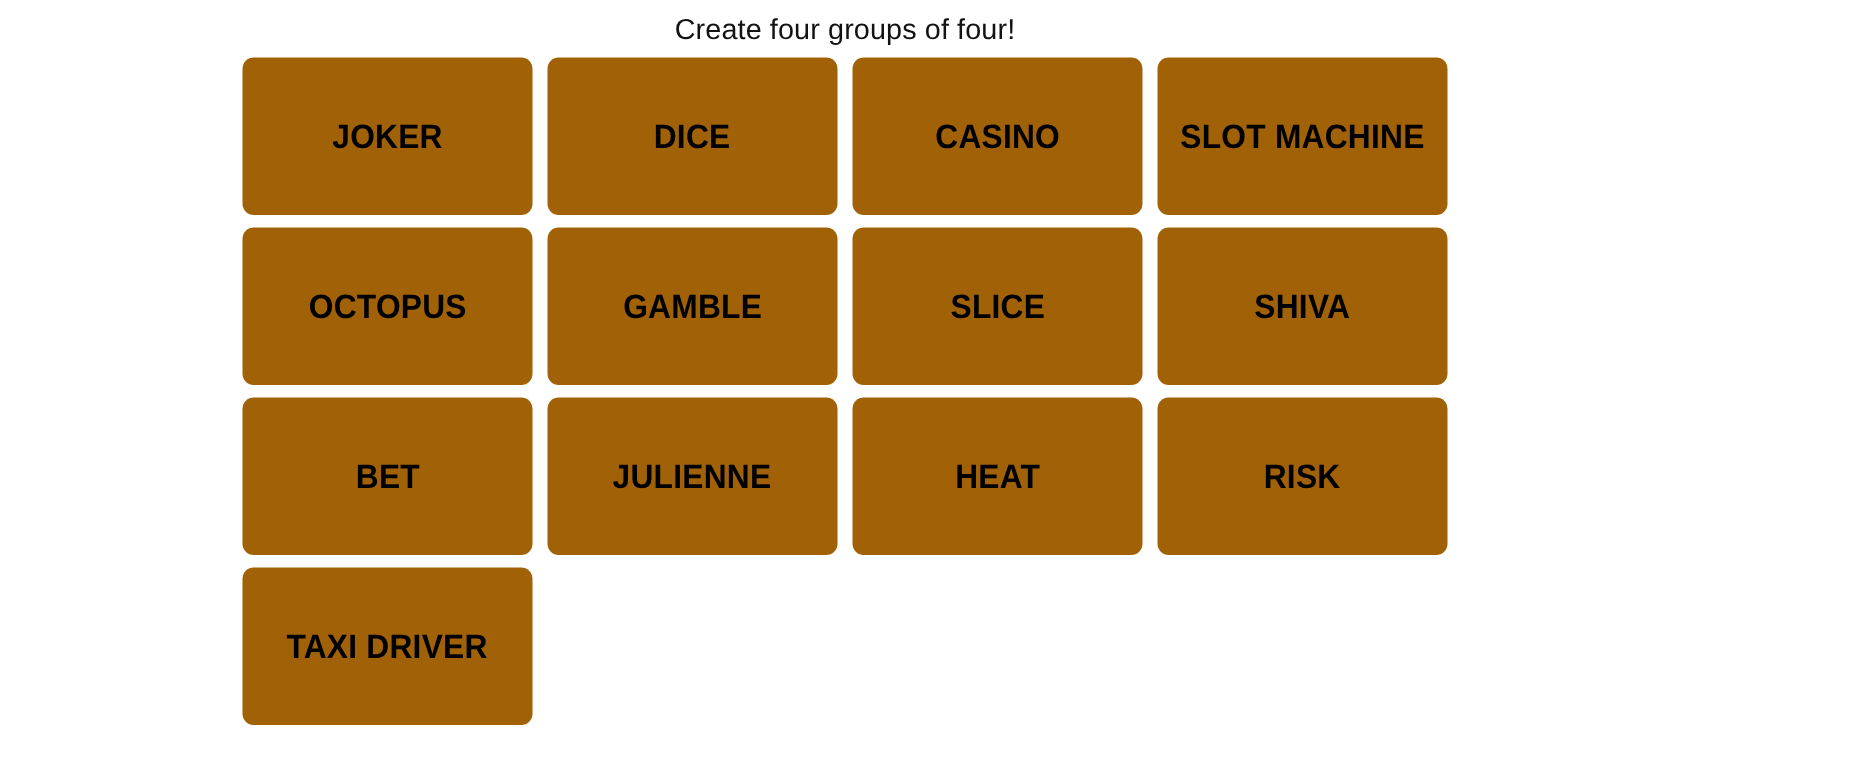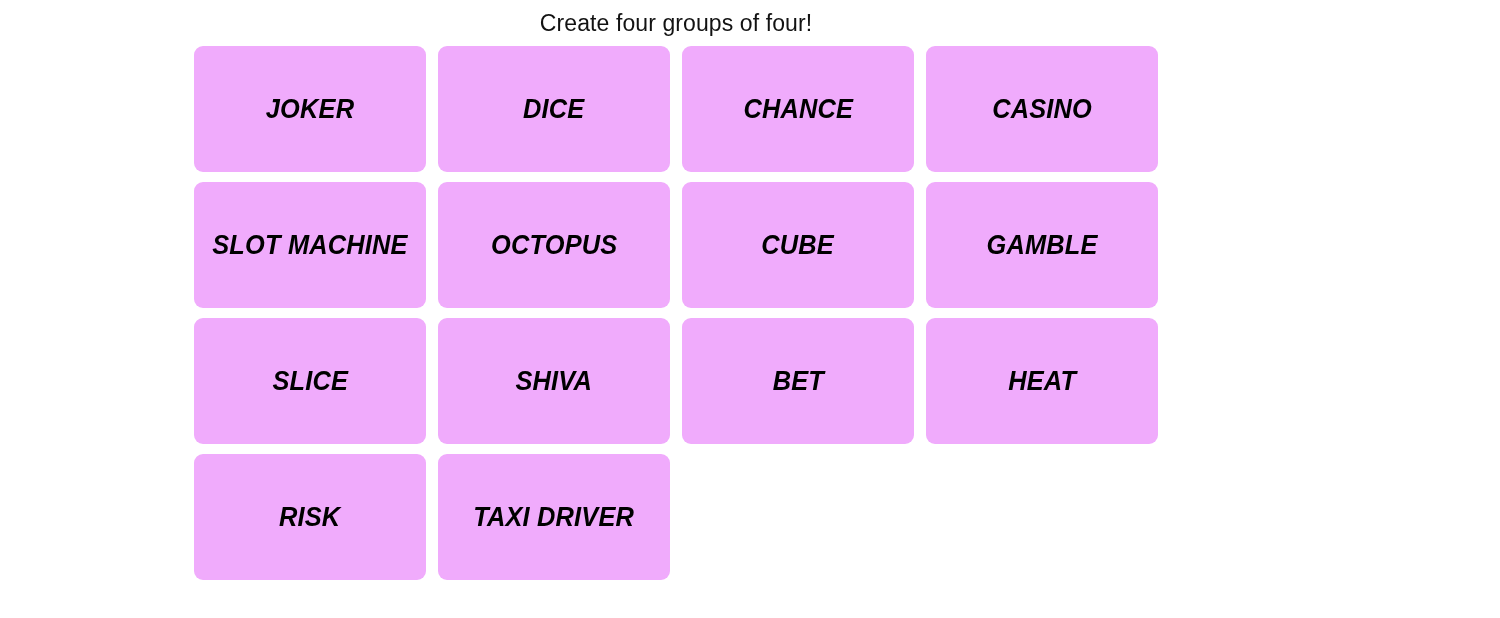--- a/index.html
+++ b/index.html
@@ -41,32 +41,31 @@
   .tile-grid {
     width: 964px;
     display: grid;
     grid-template-columns: repeat(4, 232px);
     grid-template-rows: repeat(4, 126px);
     column-gap: 12px;
     row-gap: 10px;
     margin-top: 0px;
   }
   .tile {
-    background: #f0abfc;
+    background: #a16207;
     border-radius: 9px;
     border: none;
     display: flex;
     align-items: center;
     justify-content: center;
     text-align: center;
     padding: 0 6px;
     box-sizing: border-box;
     cursor: pointer;
     user-select: none;
-    font-style: italic;
   }
   .tile-label {
     font-family: "Liberation Sans Narrow", "Liberation Sans", sans-serif;
     font-size: 27px;
     font-weight: 700;
     color: #000000;
     letter-spacing: 0.2px;
     line-height: 1.05;
     white-space: nowrap;
     transform: scaleX(0.94);
@@ -81,47 +80,44 @@
 
   <div class="tile-grid">
 
     <div class="tile">
       <span class="tile-label">JOKER</span>
     </div>
     <div class="tile">
       <span class="tile-label">DICE</span>
     </div>
     <div class="tile">
-      <span class="tile-label">CHANCE</span>
-    </div>
-    <div class="tile">
       <span class="tile-label">CASINO</span>
     </div>
 
     <div class="tile">
       <span class="tile-label">SLOT MACHINE</span>
     </div>
     <div class="tile">
       <span class="tile-label">OCTOPUS</span>
-    </div>
-    <div class="tile">
-      <span class="tile-label">CUBE</span>
     </div>
     <div class="tile">
       <span class="tile-label">GAMBLE</span>
     </div>
 
     <div class="tile">
       <span class="tile-label">SLICE</span>
     </div>
     <div class="tile">
       <span class="tile-label">SHIVA</span>
     </div>
     <div class="tile">
       <span class="tile-label">BET</span>
+    </div>
+    <div class="tile">
+      <span class="tile-label">JULIENNE</span>
     </div>
 
     <div class="tile">
       <span class="tile-label">HEAT</span>
     </div>
     <div class="tile">
       <span class="tile-label">RISK</span>
     </div>
     <div class="tile">
       <span class="tile-label">TAXI DRIVER</span>

